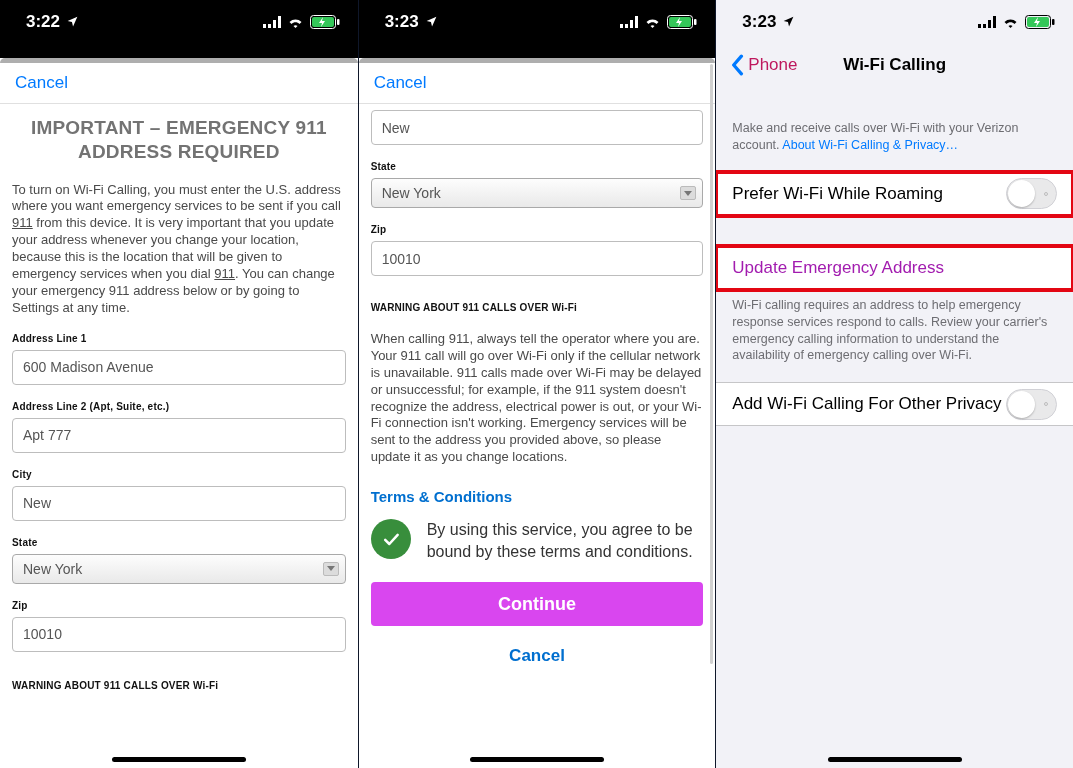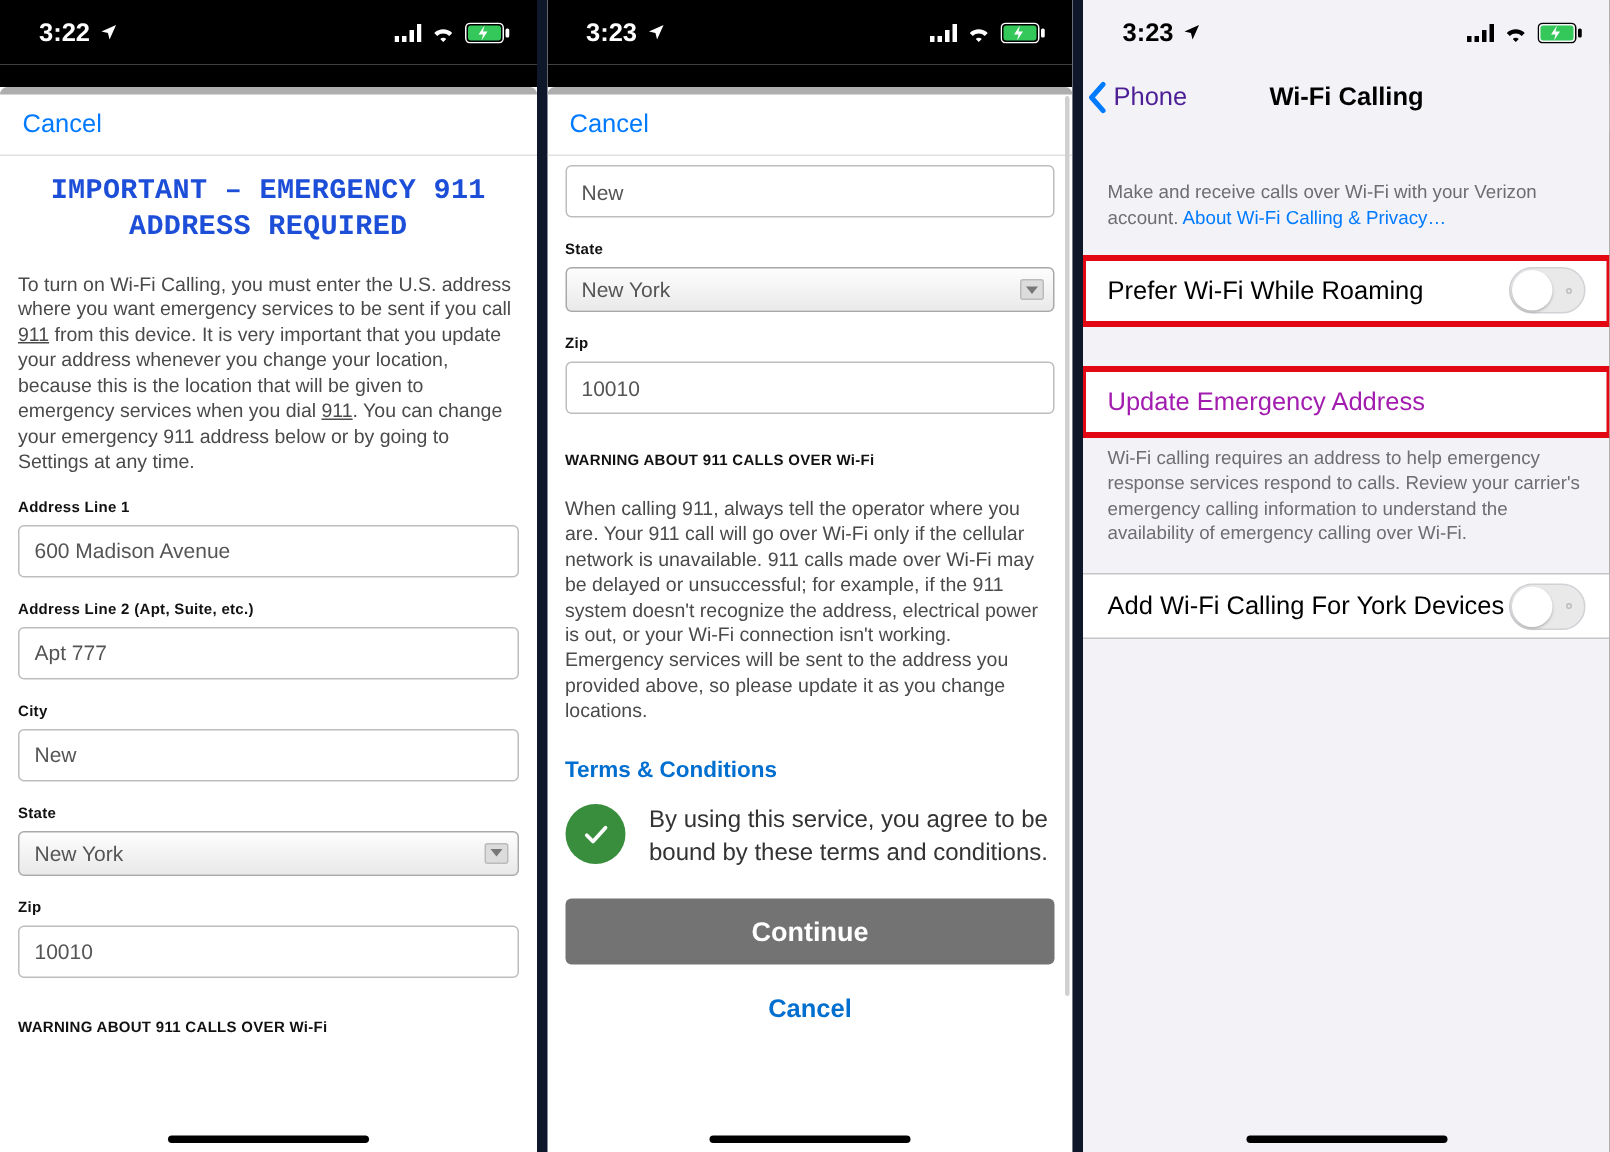--- a/index.html
+++ b/index.html
@@ -12,21 +12,21 @@
     font-family: -apple-system, "Helvetica Neue", Arial, sans-serif;
     overflow: hidden;
   }
   .phone {
     width: 357.666px;
     height: 768px;
     background: #fff;
     position: relative;
     overflow: hidden;
   }
-  .phone + .phone { border-left: 7px solid #0f172a; }
+  .phone + .phone { border-left: 1px solid #0f172a; }
 
   
   .statusbar {
     height: 43px;
     background: #000;
     color: #fff;
     display: flex;
     justify-content: space-between;
     align-items: center;
     padding: 0 18px 0 26px;
@@ -58,27 +58,27 @@
   }
 
   .scroll {
     position:absolute; left:0; right:0; bottom:0;
     top: 104px;
     overflow: hidden;
     padding: 0 12px;
     color: #4a4a4a;
   }
   .scroll h2 {
-    font-family: Liberation Mono, monospace;
+    font-family: Liberation Sans, sans-serif;
     font-stretch: condensed;
     font-weight: 700;
     text-align: center;
     font-size: 19px;
     letter-spacing: 0.2px;
-    color: #1d4ed8;
+    color: #737373;
     margin: 12px 4px 18px;
     line-height: 1.25;
   }
   .scroll p {
     font-size: 13px;
     line-height: 1.3;
     color: #4a4a4a;
   }
   .scroll a, .scroll .u { color: #4a4a4a; text-decoration: underline; }
   .sectitle {
@@ -125,21 +125,21 @@
   .linkblue { color:#006fcf; font-weight:700; font-size:15px; }
   .agreecheck {
     display: flex; align-items: flex-start; gap: 16px; margin: 14px 0 20px;
   }
   .greencircle {
     width: 40px; height: 40px; border-radius: 50%; background: #388e3c;
     display:flex; align-items:center; justify-content:center; color:#fff;
     flex-shrink:0;
   }
   .btn-continue {
-    display:block; width:100%; height:44px; background:#737373; color:#fff;
+    display:block; width:100%; height:44px; background:#d946ef; color:#fff;
     border:none; border-radius:4px; font-size:18px; font-weight:600;
     margin-bottom: 8px;
   }
   .btn-textcancel {
     display:block; width:100%; height:44px; background:transparent; color:#006fcf;
     border:none; font-size:17px; font-weight:600;
   }
   .home-indicator {
     position:absolute; bottom:6px; left:50%; transform:translateX(-50%);
     width: 134px; height:5px; border-radius:3px; background:#000;
@@ -149,22 +149,22 @@
     background: #d0d0d0; border-radius:2px;
   }
 
   
   .s3 { background:#f2f2f7; }
   .nav3 {
     height: 44px; display:flex; align-items:center; justify-content:center;
     position:relative; background:#f2f2f7;
   }
   .nav3 .back {
-    position:absolute; left:2px; display:flex; align-items:center;
-    color:#4c1d95; font-size:17px;
+    position:absolute; left:14px; display:flex; align-items:center;
+    color:#be185d; font-size:17px;
   }
   .nav3 .title { font-size:17px; font-weight:600; color:#000; }
   .cell {
     background:#fff; display:flex; align-items:center; justify-content:space-between;
     padding: 0 16px; height: 44px; font-size:17px; color:#000;
     border-top:0.5px solid #c6c6c8; border-bottom:0.5px solid #c6c6c8;
   }
   .footer {
     padding: 7px 16px 18px; font-size:12.5px; color:#6d6d72; line-height:1.35;
   }
@@ -369,21 +369,21 @@
     </div>
 
     <div style="height:30px"></div>
 
     <div class="cell redbox" style="color:#a21caf">
       <span>Update Emergency Address</span>
     </div>
     <div class="footer">Wi-Fi calling requires an address to help emergency response services respond to calls. Review your carrier's emergency calling information to understand the availability of emergency calling over Wi-Fi.</div>
 
     <div class="cell">
-      <span>Add Wi-Fi Calling For York Devices</span>
+      <span>Add Wi-Fi Calling For Other Privacy</span>
       <div class="switch off">
           <span class="dot"></span>
         </div>
     </div>
   </div>
 
   <div class="home-indicator"></div>
 </div>
 
 </body></html>

